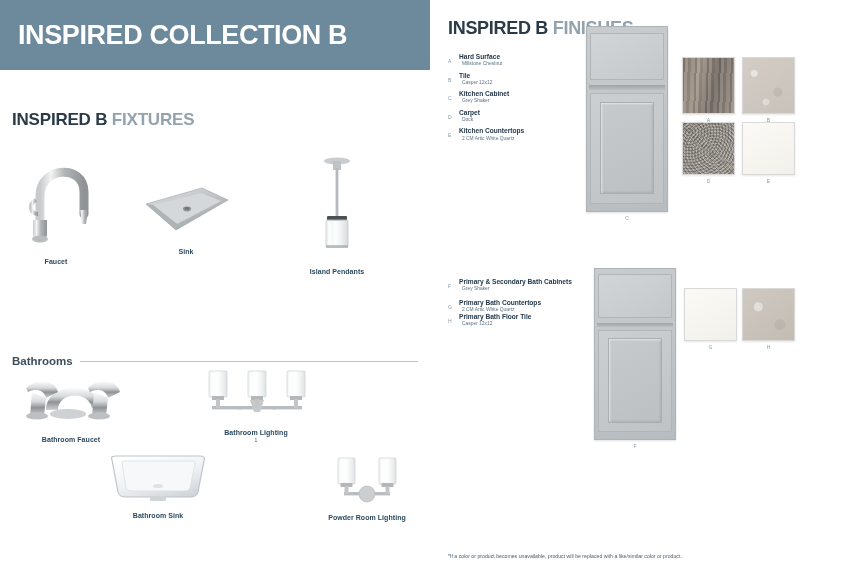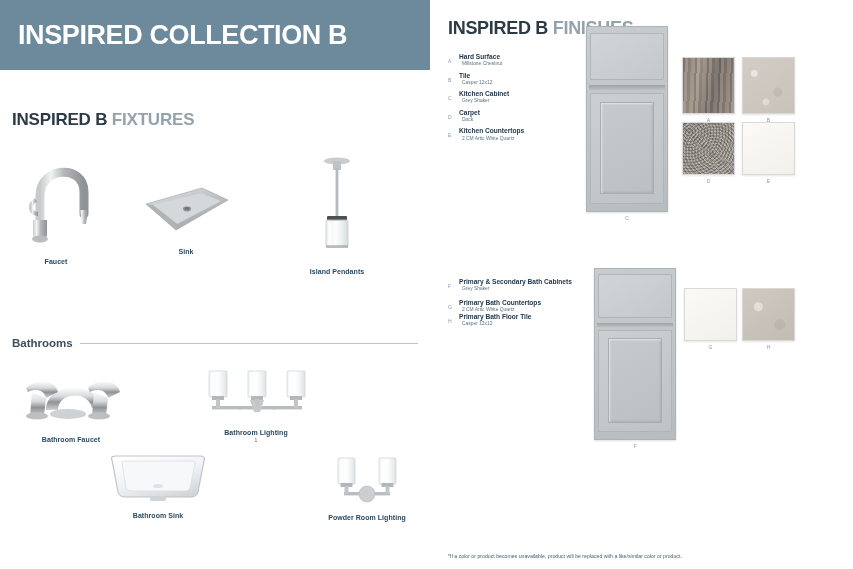--- a/index.html
+++ b/index.html
@@ -197,21 +197,21 @@
         <rect x="35" y="9" width="8" height="9" fill="#bfc3c5"></rect>
         <rect x="37.6" y="16" width="2.8" height="50" fill="#b6babc"></rect>
         <rect x="29" y="64" width="20" height="5" rx="1" fill="#4c5053"></rect>
         <rect x="28" y="68" width="22" height="27" rx="1.5" fill="url(#glassg)" stroke="#c4c9cb" stroke-width="0.8"></rect>
         <rect x="30" y="70" width="3" height="23" fill="#ffffff" opacity="0.65"></rect>
         <rect x="28" y="93" width="22" height="3" fill="#9da2a5" opacity="0.6"></rect>
       </svg>
       <div class="caption" style="margin-top:4px;">Island Pendants</div>
     </div>
 
-    <div class="sec-head" style="left:12px; top:337px;">
+    <div class="sec-head" style="left:12px; top:355px;">
       <div class="label">Bathrooms</div>
       <div class="rule"></div>
     </div>
 
     <div class="fixture" style="left:10px; top:358px; width:122px;">
       <svg width="122" height="70" viewBox="0 0 122 70">
         <defs>
           <linearGradient id="chrome2" x1="0" y1="0" x2="0" y2="1">
             <stop offset="0%" stop-color="#fdfdfd"></stop>
               <stop offset="40%" stop-color="#d6d9da"></stop>

